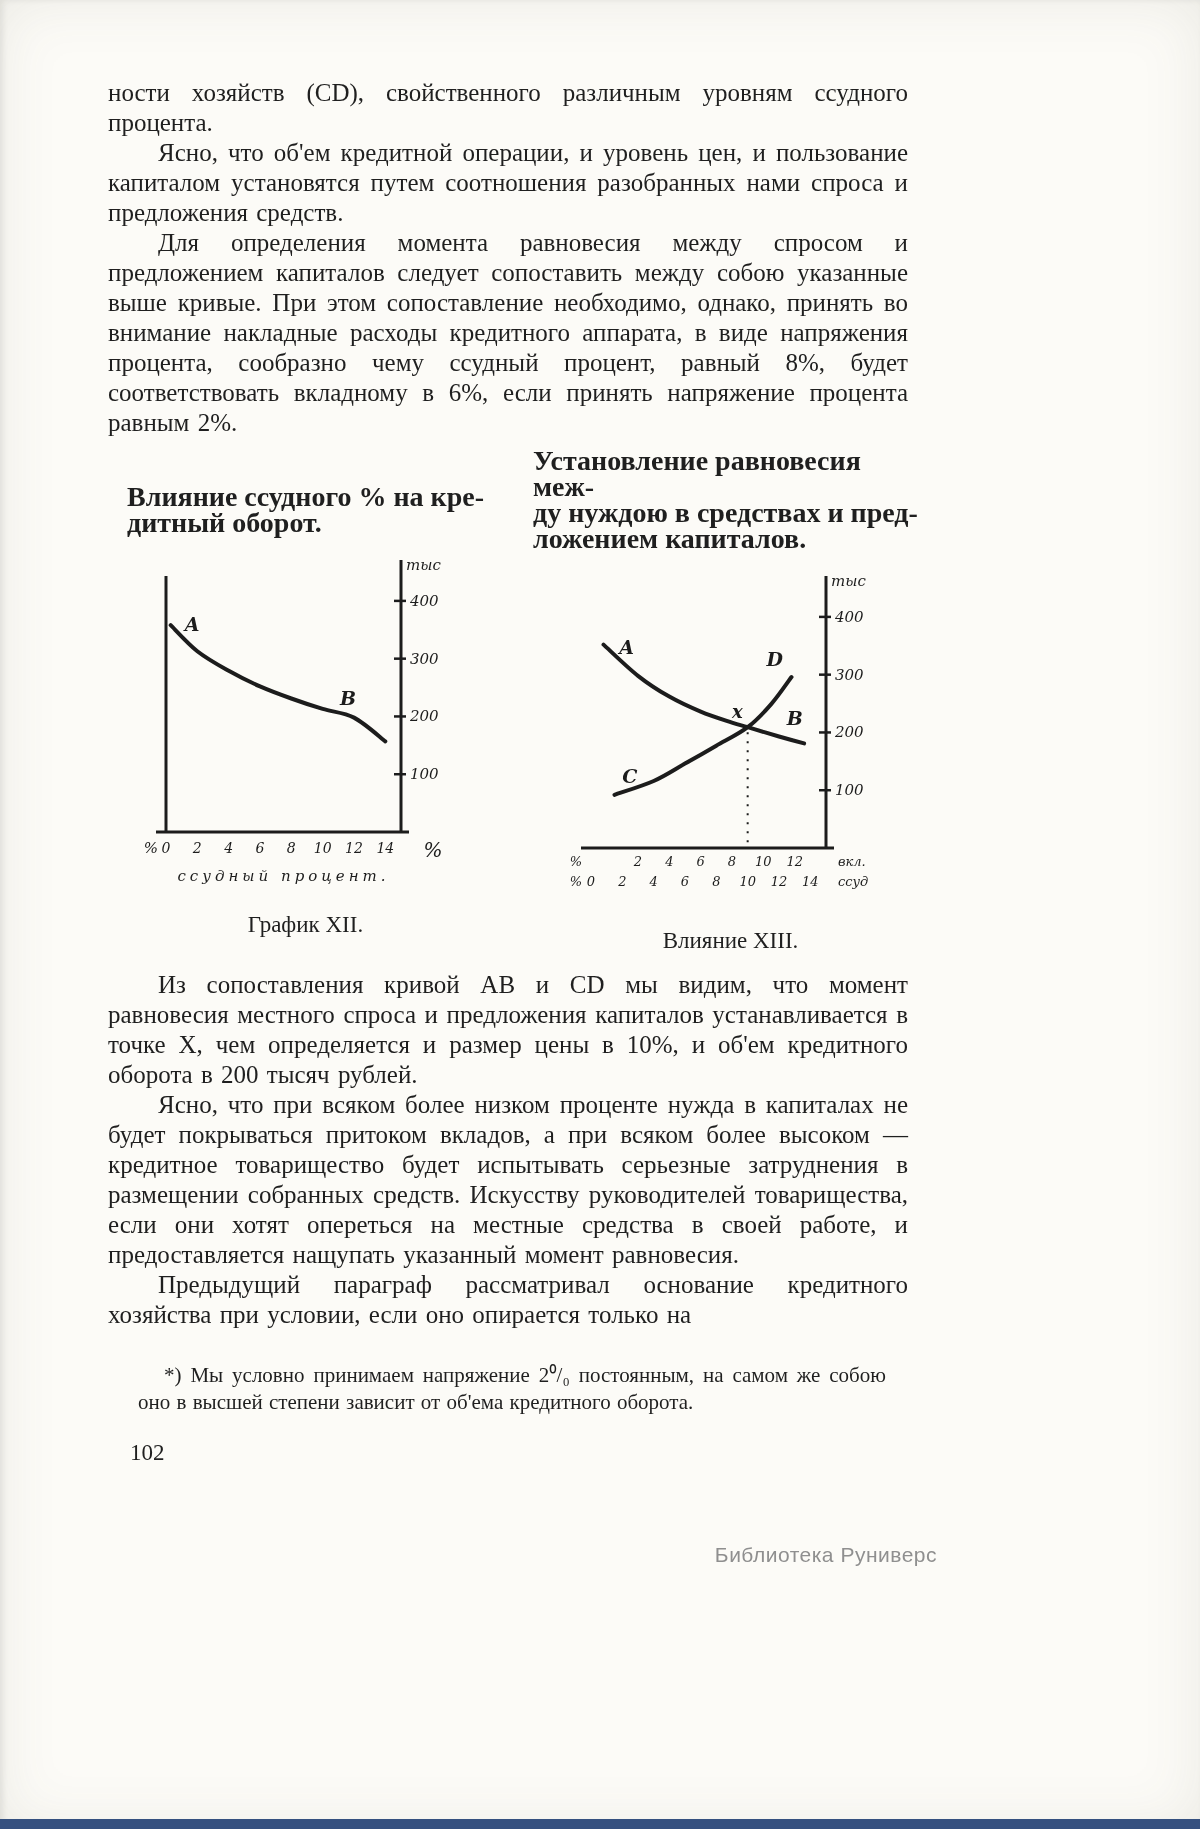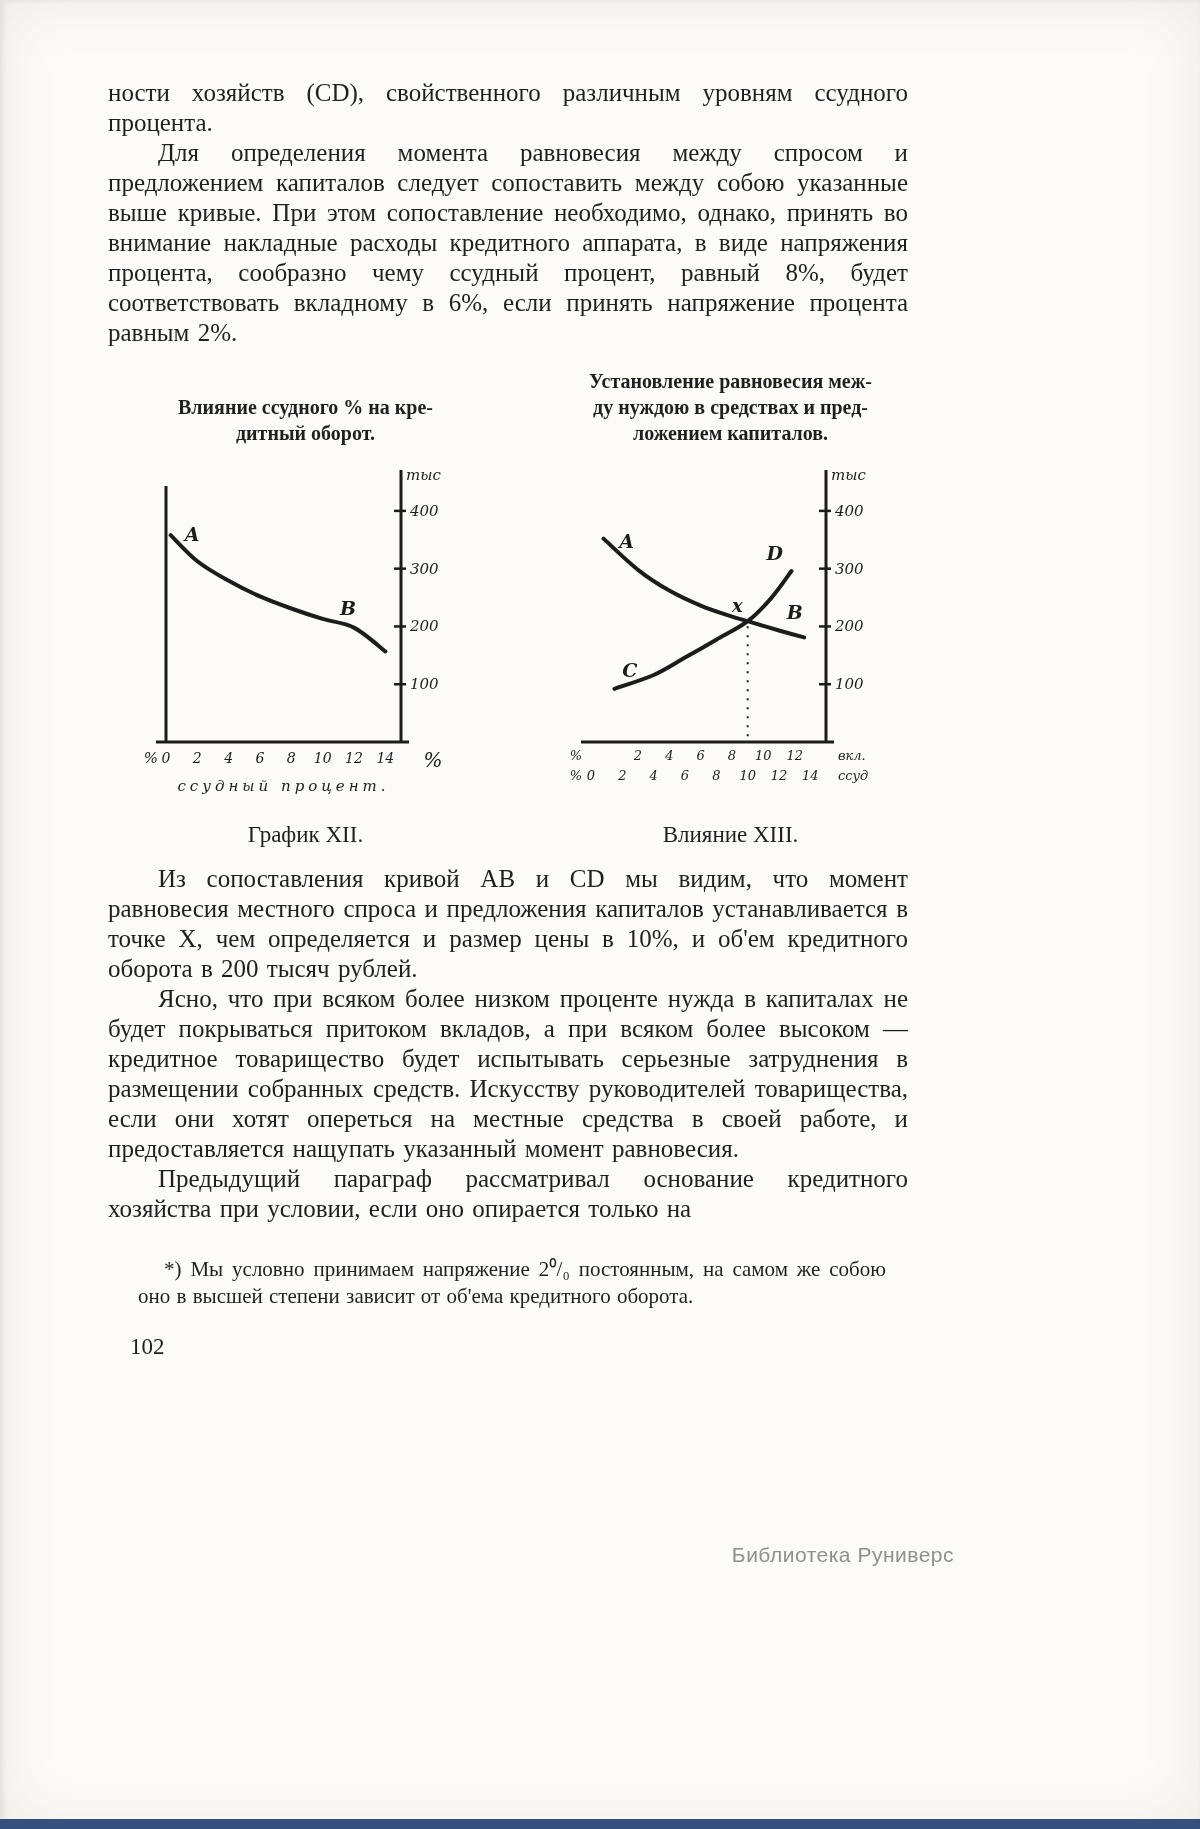--- a/index.html
+++ b/index.html
@@ -21,50 +21,51 @@
     word-spacing:2px;
   }
   .para.no-indent{text-indent:0;}
   .charts-row{
     display:flex;justify-content:space-between;
     margin-top:10px;
     width:820px;
   }
   .chart-figure{margin:0;width:395px;display:flex;flex-direction:column;align-items:center;}
   .chart-caption{
-    font-size:20px;line-height:26px;font-weight:600;
-    text-align:center;white-space:pre-line;
+    font-size:28px;line-height:26px;font-weight:600;
+    white-space:pre-line;
     min-height:88px;display:flex;align-items:flex-end;justify-content:center;
     margin-bottom:16px;
   }
   .chart-svg{display:block;}
   .chart-svg text{font-family:"DejaVu Serif", serif;}
   .chart-title{font-size:23px;margin-top:10px;text-align:center;}
   .bottom-text{margin-top:16px;}
   .footnote{
     margin-top:32px;margin-left:30px;width:748px;
     font-size:21px;line-height:27px;text-align:justify;text-indent:26px;
     word-spacing:1px;
   }
   .page-number{margin-top:24px;margin-left:22px;font-size:23px;}
   .watermark{
-    position:absolute;top:1543px;right:246px;
+    position:absolute;top:1543px;right:263px;
     font-family:"Liberation Sans", sans-serif;
     font-size:21px;color:#8f8f8f;letter-spacing:.5px;
   }
   .footer-bar{position:absolute;left:0;bottom:0;width:100%;height:10px;}
 </style>
 </head>
 <body>
 
 <div class="scan-page">
   <div class="content">
 
     <div>
       <p class="para no-indent">ности хозяйств (CD), свойственного различным уровням ссудного процента.</p>
+      <p class="para">Ясно, что об'ем кредитной операции, и уровень цен, и пользование капиталом установятся путем соотношения разобранных нами спроса и предложения средств.</p>
       <p class="para">Для определения момента равновесия между спросом и предложением капиталов следует сопоставить между собою указанные выше кривые. При этом сопоставление необходимо, однако, принять во внимание накладные расходы кредитного аппарата, в виде напряжения процента, сообразно чему ссудный процент, равный 8%, будет соответствовать вкладному в 6%, если принять напряжение процента равным 2%.</p>
     </div>
 
     <div class="charts-row">
       <figure class="chart-figure">
         <figcaption class="chart-caption">Влияние ссудного % на кре-
 дитный оборот.</figcaption>
         <svg class="chart-svg" viewBox="0 0 340 350" width="340" height="350">
             <line x1="20" y1="280" x2="273" y2="280" stroke="#1c1c1c" stroke-width="3"></line>
             <line x1="265" y1="8" x2="265" y2="280" stroke="#1c1c1c" stroke-width="3"></line>

